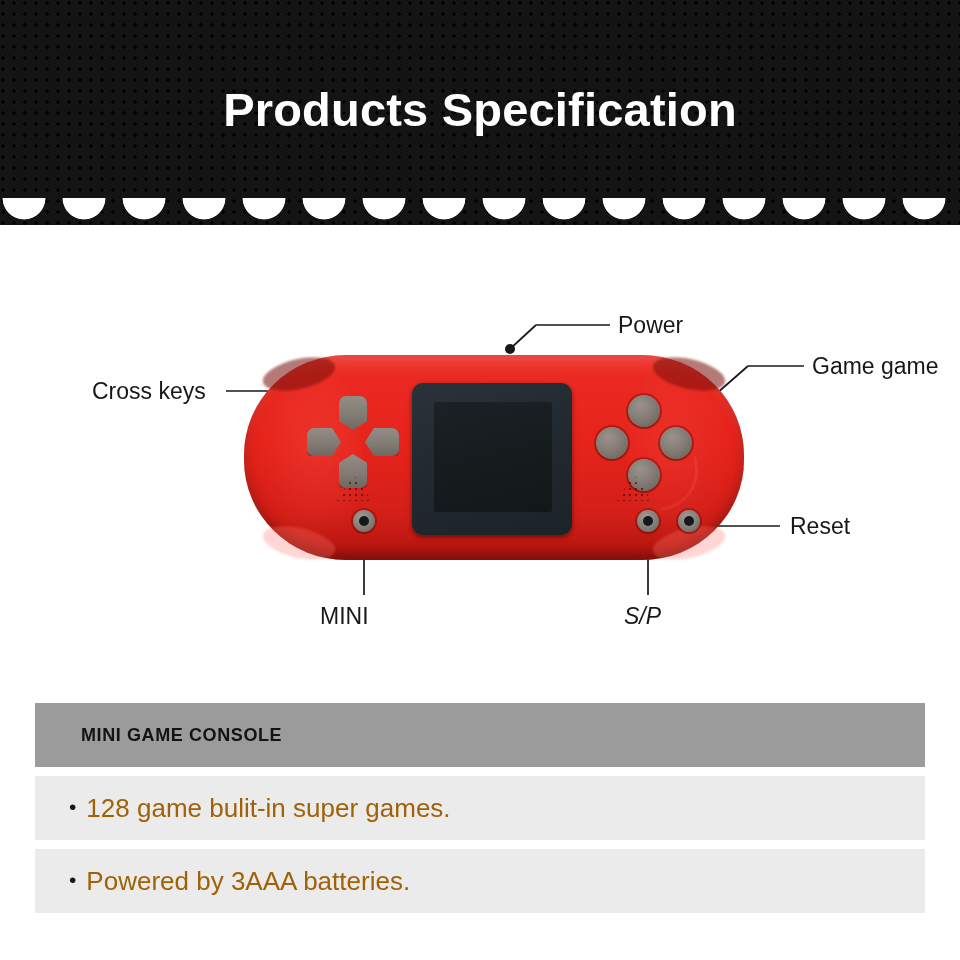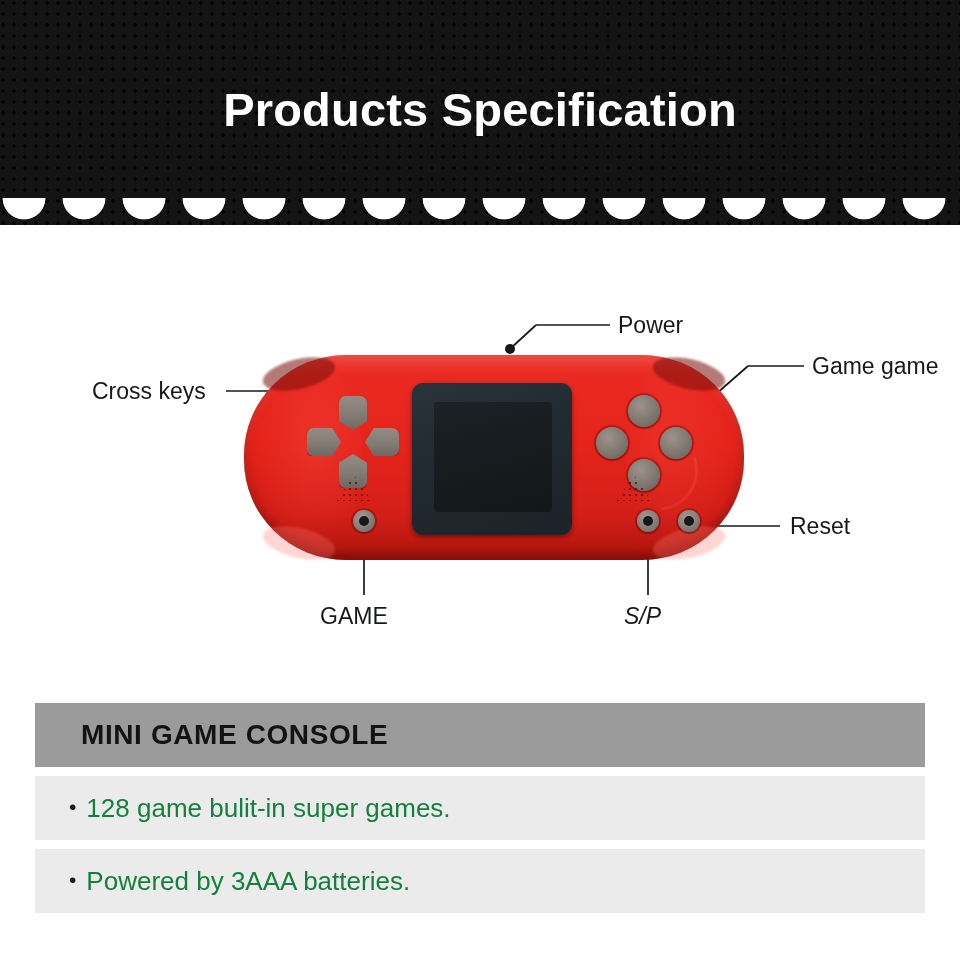--- a/index.html
+++ b/index.html
@@ -291,21 +291,21 @@
   .spec-header {
     height: 64px;
     background: #9b9b9b;
     display: flex;
     align-items: center;
     padding-left: 46px;
     box-sizing: border-box;
   }
   .spec-header-text {
     color: #111315;
-    font-size: 28px;
+    font-size: 18px;
     font-weight: bold;
     letter-spacing: 0.6px;
     white-space: nowrap;
   }
   .spec-row {
     height: 64px;
     background: #ebebeb;
     display: flex;
     align-items: center;
     padding-left: 34px;
@@ -313,21 +313,21 @@
     margin-top: 9px;
   }
   .spec-bullet {
     color: #15171a;
     font-size: 21px;
     line-height: 1;
     margin-right: 10px;
     margin-top: -3px;
   }
   .spec-row-text {
-    color: #15803d;
+    color: #a16207;
     font-size: 26px;
     white-space: nowrap;
   }
 </style>
 </head>
 <body>
 
 <div class="header-banner">
   <div class="header-bg"></div>
   <div class="header-scallop"></div>
@@ -371,21 +371,21 @@
   </svg>
 
   <div class="callout-label" style="left:582px; top:69px;">Power</div>
 
   <div class="callout-label" style="left:776px; top:110px;">Game game</div>
 
   <div class="callout-label" style="left:56px; top:135px;">Cross keys</div>
 
   <div class="callout-label" style="left:754px; top:270px;">Reset</div>
 
-  <div class="callout-label" style="left:284px; top:360px;">GAME</div>
+  <div class="callout-label" style="left:284px; top:360px;">MINI</div>
 
   <div class="callout-label" style="left:588px; top:360px;font-style:italic;">S/P</div>
 
   <div class="console">
     <div class="console-body"></div>
     <div class="end-shade left"></div>
     <div class="end-shade right"></div>
 
     <div class="notch tl"></div>
     <div class="notch tr"></div>

